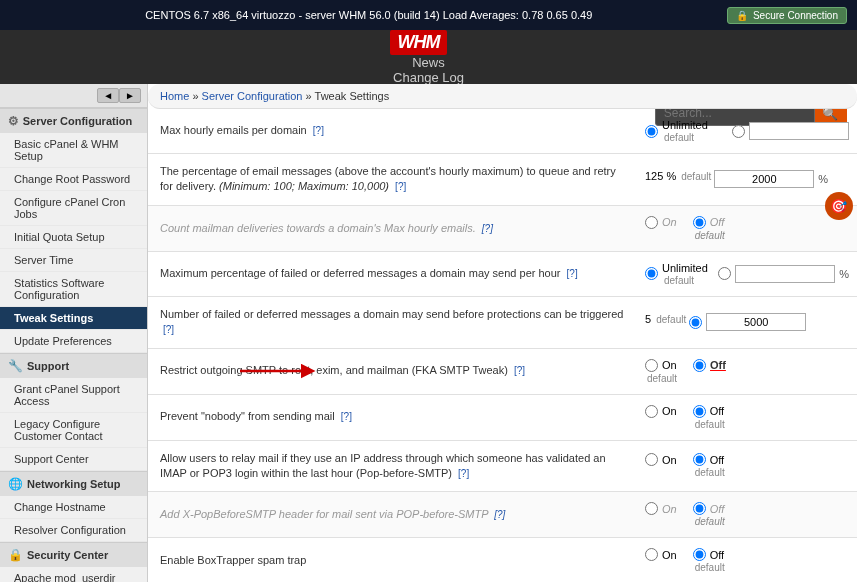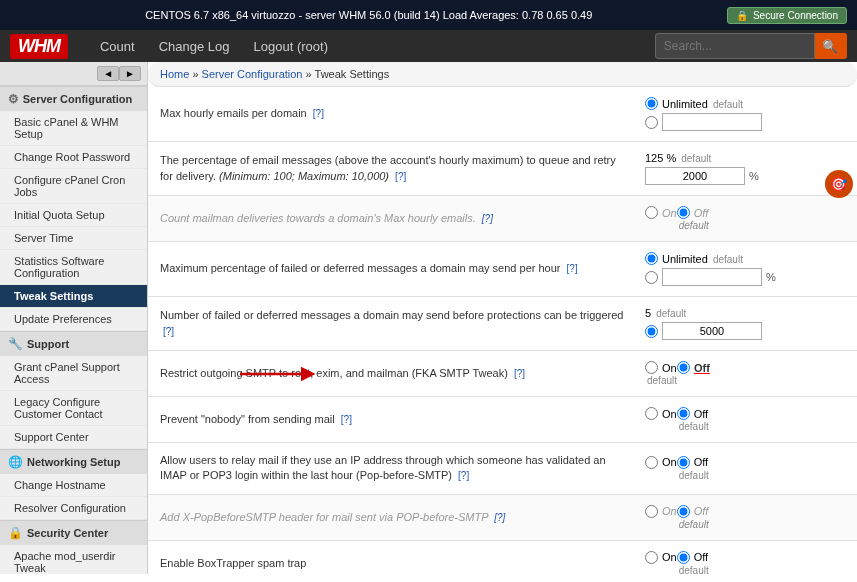--- a/index.html
+++ b/index.html
@@ -28,23 +28,24 @@
       font-size: 10px;
       display: flex; align-items: center; gap: 4px;
     }
     .lock-icon { font-size: 10px; }
 
     
     #navbar {
       background: #2c2c2c;
       display: flex;
       align-items: center;
-      height: 32px;
+      height: 54px;
       padding: 0 10px;
       gap: 0;
+      flex-direction: column;
     }
     #logo {
       color: #fff;
       font-weight: bold;
       font-size: 18px;
       font-style: italic;
       margin-right: 20px;
       background: #cc0000;
       padding: 2px 8px;
       border-radius: 2px;
@@ -172,21 +173,21 @@
     .help-link {
       color: #2255aa;
       font-size: 10px;
       text-decoration: none;
       margin-left: 3px;
     }
     .setting-control {
       width: 220px;
       padding: 4px 8px;
       display: flex;
-      flex-direction: column;
+      flex-direction: row;
       gap: 3px;
       flex-shrink: 0;
     }
     .radio-option {
       display: flex;
       align-items: center;
       gap: 4px;
       font-size: 11px;
     }
     .radio-option input[type=radio] { margin: 0; }
@@ -196,20 +197,21 @@
       padding: 2px 4px;
       font-size: 11px;
       width: 100px;
       height: 18px;
       background: #fff;
       text-align: center;
     }
     .pct-label { font-size: 11px; color: #555; }
     .on-off-row {
       display: flex;
+      gap: 16px;
     }
     .on-off-col {
       display: flex;
       flex-direction: column;
       align-items: flex-start;
       gap: 1px;
     }
 
     
     .arrow-annotation {
@@ -259,21 +261,21 @@
   <div id="topbar-right">
     <div class="secure-badge">
       <span class="lock-icon">🔒</span>
       <span>Secure Connection</span>
     </div>
   </div>
 </div>
 
 <div id="navbar">
   <div id="logo">WHM</div>
-  <a class="nav-link">Count</a>
+  <a class="nav-link">News</a>
   <a class="nav-link">Change Log</a>
   <a class="nav-link">Logout (root)</a>
   <div id="search-bar">
     <input id="search-input" type="text" placeholder="Search..." style="">
     <button id="search-btn">🔍</button>
   </div>
 </div>
 
 <div id="main">
 

